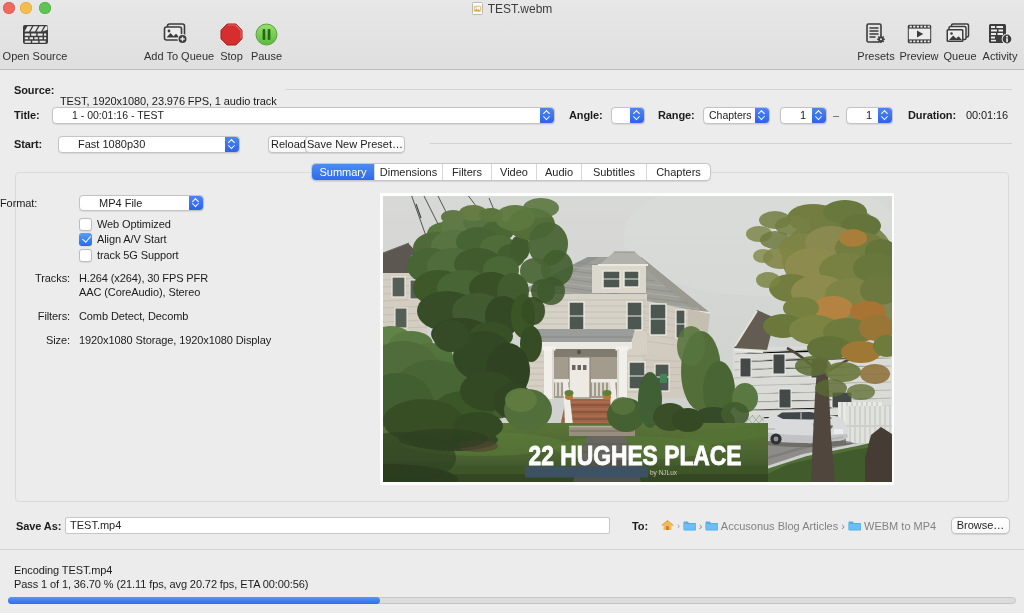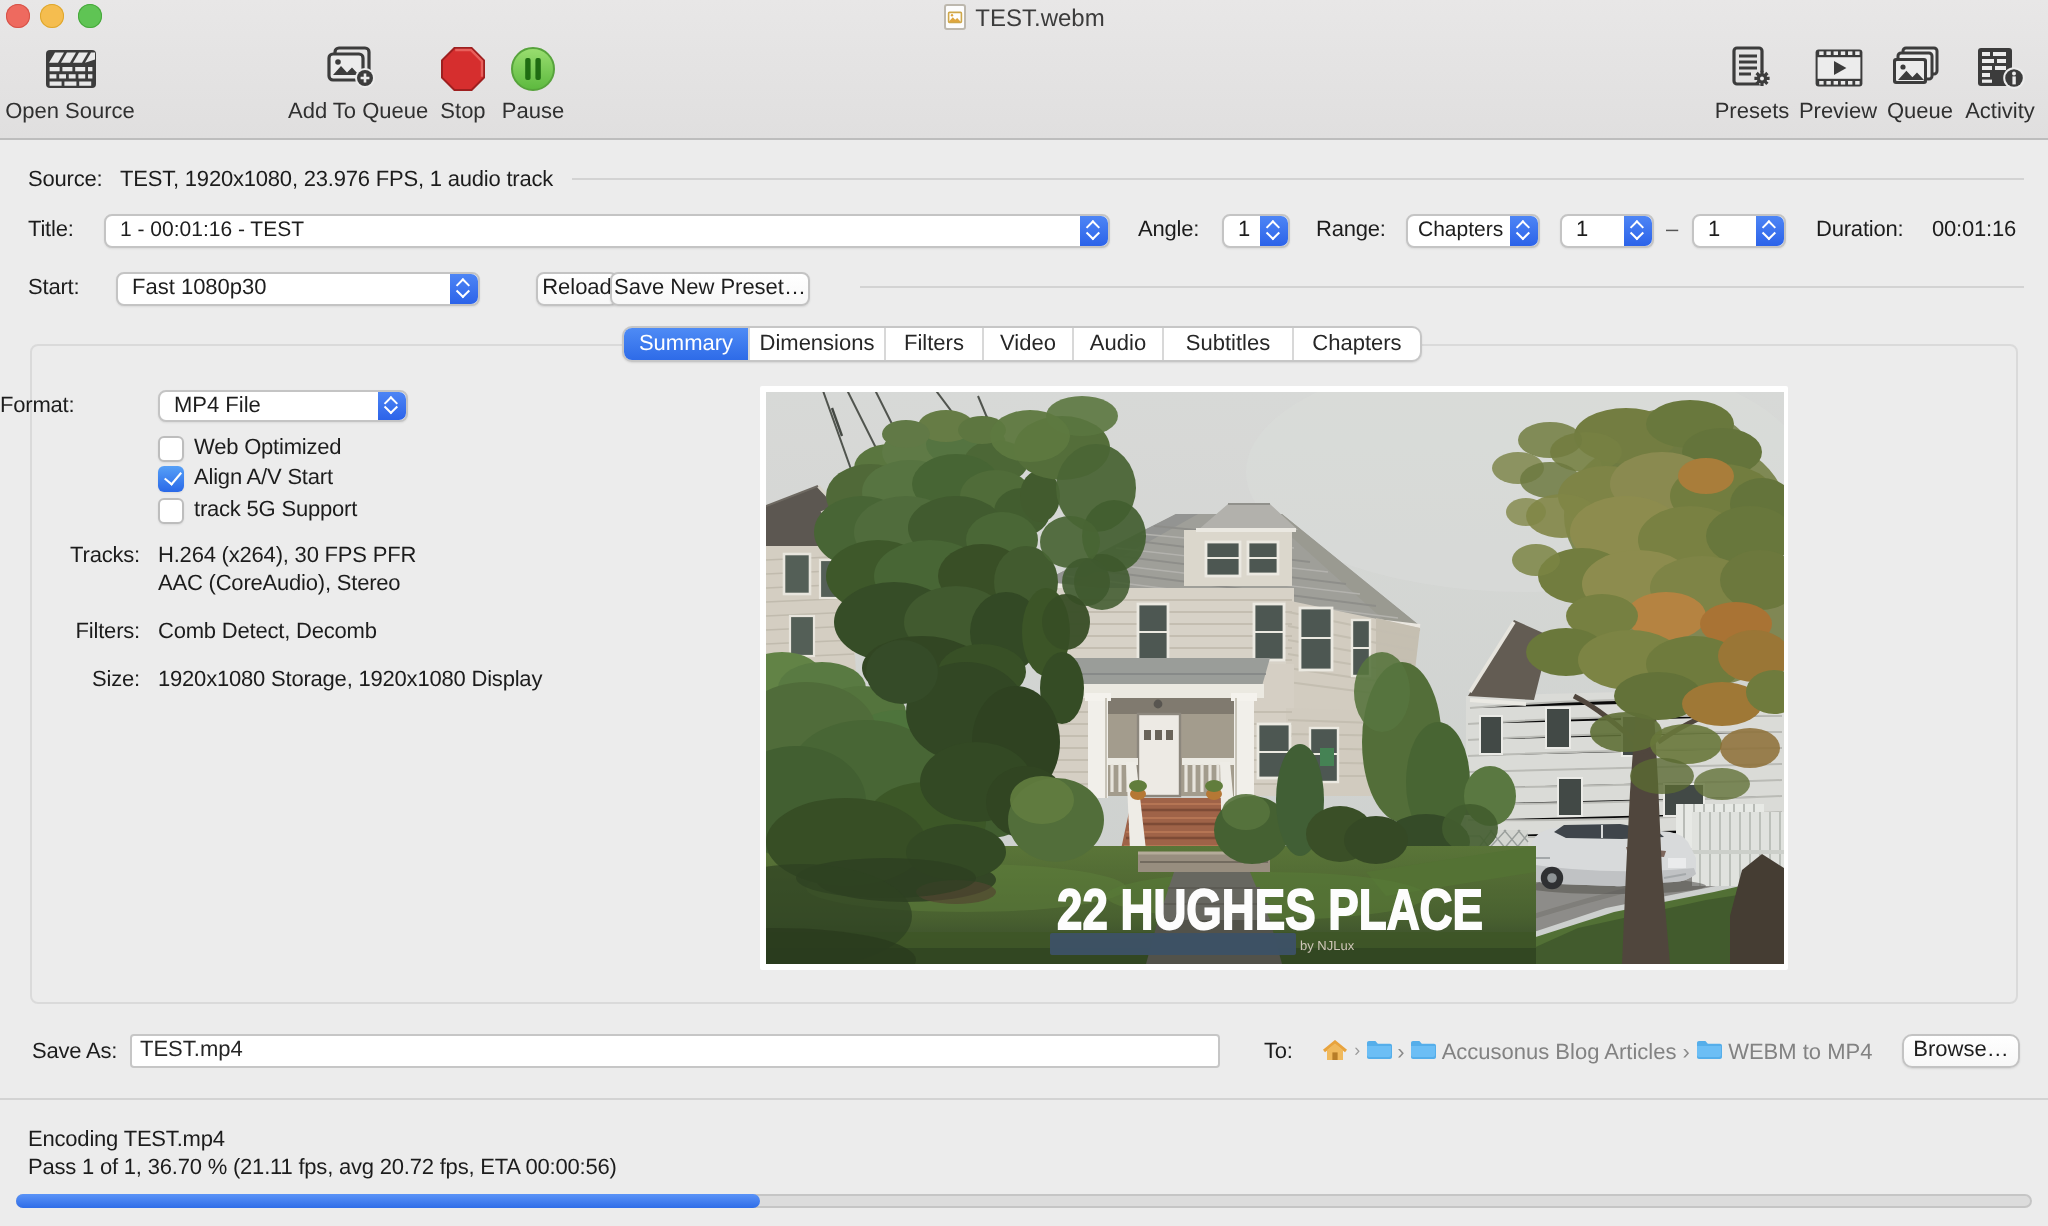--- a/index.html
+++ b/index.html
@@ -1,23 +1,23 @@
 <!DOCTYPE html>
 <html><head><meta charset="utf-8"><style>
 *{margin:0;padding:0;box-sizing:border-box}
 html,body{width:1024px;height:613px}
 body{font-family:"Liberation Sans",sans-serif;background:#ececec;position:relative;overflow:hidden;font-size:12px;color:#262626}
 .abs{position:absolute}
-.b{font-weight:normal}
+.b{font-weight:bold}
 .chrome{position:absolute;left:0;top:0;width:1024px;height:70px;background:linear-gradient(#e8e7e7,#e0dfdf);border-bottom:1px solid #bdbdbd}
 .tl{position:absolute;top:2px;width:12px;height:12px;border-radius:50%}
 .wintitle{position:absolute;top:2px;left:0;width:1024px;text-align:center;font-size:12px;color:#3c3c3c}
 .tbicon{position:absolute;top:23px;height:22px;display:flex;align-items:center;justify-content:center}
 .tblabel{position:absolute;top:50px;font-size:11px;color:#303030;text-align:center;white-space:nowrap}
-.combo{position:absolute;background:#fff;border:1px solid #c4c4c4;border-radius:4px;font-size:11px;color:#1d1d1d;display:flex;align-items:center;padding-left:7px;box-shadow:0 .5px 1px rgba(0,0,0,.08)}
+.combo{position:absolute;background:#fff;border:1px solid #c4c4c4;border-radius:4px;font-size:11px;color:#1d1d1d;display:flex;align-items:center;padding-left:19px;box-shadow:0 .5px 1px rgba(0,0,0,.08)}
 .step{position:absolute;right:0;top:0;bottom:0;width:14px;background:linear-gradient(#4d85f5,#2c63e9);border-radius:0 3.5px 3.5px 0}
 .step:before{content:"";position:absolute;left:4.1px;top:3.4px;width:4.2px;height:4.2px;border:1.5px solid #fff;border-bottom:none;border-left:none;transform:rotate(-45deg)}
 .step:after{content:"";position:absolute;left:4.1px;bottom:3.4px;width:4.2px;height:4.2px;border:1.5px solid #fff;border-top:none;border-right:none;transform:rotate(-45deg)}
 .btn{position:absolute;background:linear-gradient(#ffffff,#f7f7f7);border:1px solid #c3c3c3;border-radius:4px;font-size:11px;color:#1d1d1d;display:flex;align-items:center;justify-content:center;box-shadow:0 .5px 1px rgba(0,0,0,.1)}
 .lbl{position:absolute;font-size:11px;color:#1c1c1c;white-space:nowrap;letter-spacing:-.1px}
 .sep{position:absolute;height:1px;background:#d3d3d3}
 .tabs{position:absolute;left:311px;top:163px;height:18px;display:flex;background:#fff;border:.5px solid #c6c6c6;border-radius:5px;box-shadow:0 .5px 1px rgba(0,0,0,.1);overflow:hidden}
 .tab{height:100%;display:flex;align-items:center;justify-content:center;font-size:11px;color:#262626;border-right:1px solid #d8d8d8}
 .tab:last-child{border-right:none}
 .tab.sel{background:linear-gradient(#4e8bf5,#2e6be8);color:#fff}
@@ -161,21 +161,21 @@
       </g>
       <circle cx="19" cy="16" r="5.4" fill="#ececec"></circle>
       <circle cx="19" cy="16" r="4.4" fill="#3c3c3c"></circle>
       <circle cx="19" cy="13.8" r="1" fill="#ececec"></circle>
       <rect x="18.2" y="15.2" width="1.7" height="4" fill="#ececec"></rect>
     </svg>
 </div>
 <div class="tblabel" style="left:978px;width:44px">Activity</div>
 
 <div class="lbl b" style="left:14px;top:84px">Source:</div>
-<div class="lbl" style="left:60px;top:84px">TEST, 1920x1080, 23.976 FPS, 1 audio track</div>
+<div class="lbl" style="left:60px;top:95px">TEST, 1920x1080, 23.976 FPS, 1 audio track</div>
 <div class="sep" style="left:286px;top:89px;width:726px"></div>
 
 <div class="lbl b" style="left:14px;top:109px">Title:</div>
 <div class="combo" style="left:52px;top:106.5px;width:503px;height:17px;font-size:10.5px">1 - 00:01:16 - TEST<div class="step"></div></div>
 <div class="lbl b" style="left:569px;top:109px">Angle:</div>
 <div class="combo" style="left:611px;top:106.5px;width:34px;height:17px">1<div class="step"></div></div>
 <div class="lbl b" style="left:658px;top:109px">Range:</div>
 <div class="combo" style="left:703px;top:106.5px;width:67px;height:17px;padding-left:5px;font-size:10.5px">Chapters<div class="step"></div></div>
 <div class="combo" style="left:780px;top:106.5px;width:47px;height:17px">1<div class="step"></div></div>
 <div class="lbl" style="left:833px;top:109px;color:#555">–</div>

